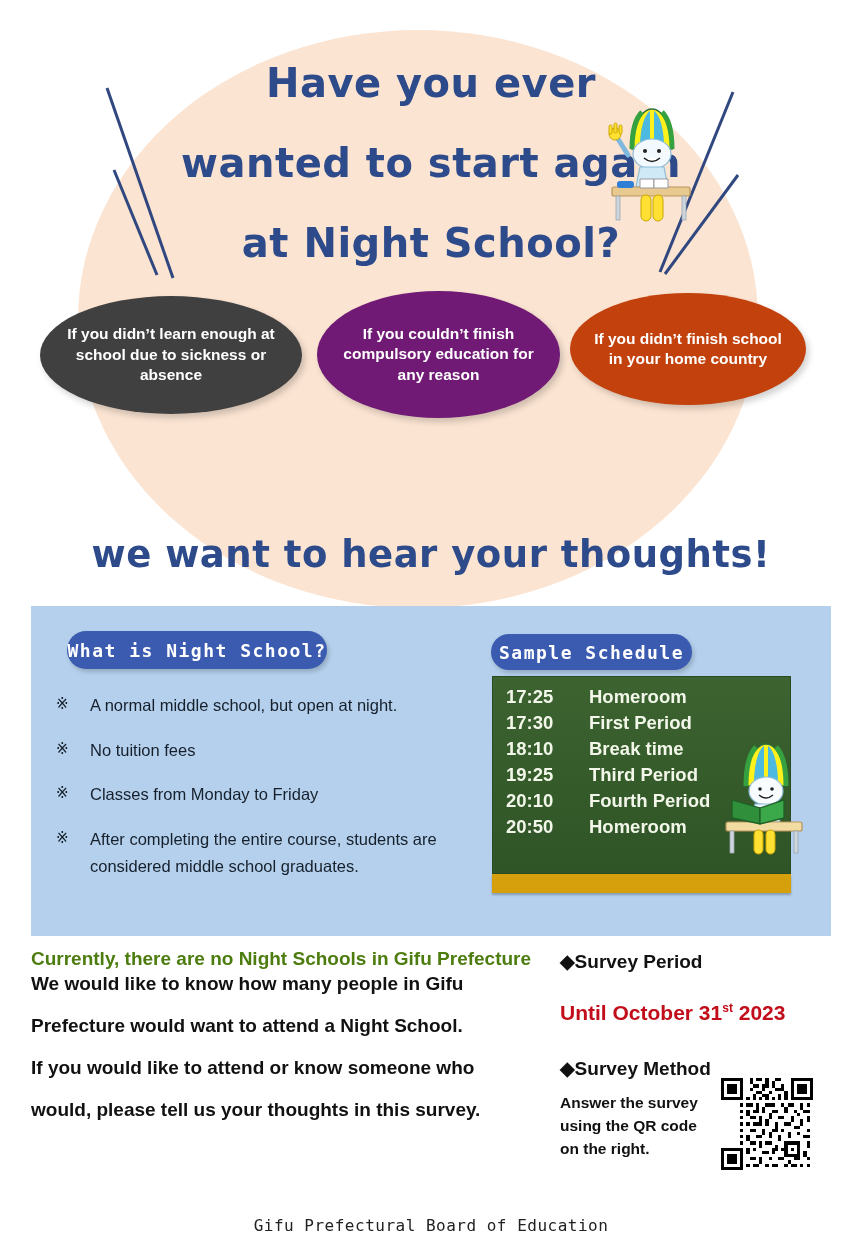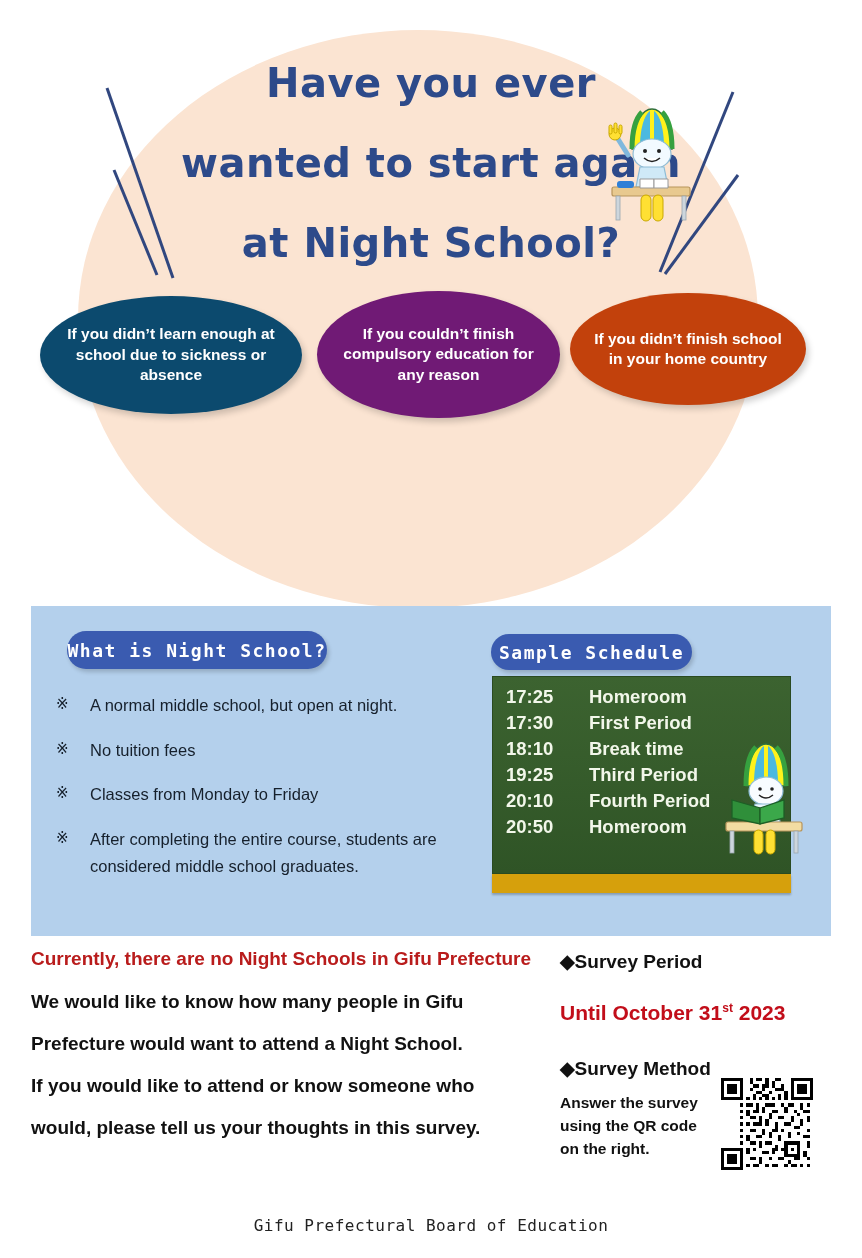--- a/index.html
+++ b/index.html
@@ -74,21 +74,21 @@
     font-weight: bold;
     font-size: 15.5px;
     line-height: 1.32;
     text-align: center;
     box-shadow: 3px 4px 6px rgba(0,0,0,0.18);
     padding: 0 18px;
     box-sizing: border-box;
   }
   .bubble-purple {
     left: 40px;  top: 296px;  width: 262px; height: 118px;
-    background: #0c4a6e;
+    background: #404040;
   }
   .bubble-pink {
     left: 317px; top: 291px;  width: 243px; height: 127px;
     background: #701a75;
   }
   .bubble-blue {
     left: 570px; top: 293px;  width: 236px; height: 112px;
     background: #c2410c;
   }
 
@@ -186,24 +186,24 @@
   .sched-label { flex: 1; }
 
   
   .body-left {
     position: absolute;
     left: 31px;
     top: 948px;
     width: 520px;
   }
   .headline-red {
-    color: #b91c1c;
+    color: #4d7c0f;
     font-weight: bold;
     font-size: 19px;
-    margin-bottom: 22px;
+    margin-bottom: 4px;
     white-space: nowrap;
   }
   .body-para {
     color: #111111;
     font-weight: bold;
     font-size: 19px;
     line-height: 1.0;
   }
   .body-para div { margin-bottom: 23px; }
 
@@ -315,20 +315,21 @@
   <div class="bubble bubble-purple">
     <span>If you didn’t learn enough at school due to sickness or absence</span>
   </div>
   <div class="bubble bubble-pink">
     <span>If you couldn’t finish compulsory education for any reason</span>
   </div>
   <div class="bubble bubble-blue">
     <span>If you didn’t finish school in your home country</span>
   </div>
 
+  <div class="hero-head hero-line5">we want to hear your thoughts!</div>
 
   <div class="info-panel"></div>
 
   <div class="pill pill-what">
     <span>What is Night School?</span>
   </div>
 
   <div class="bullets">
     <div class="bullet-row">
       <span class="bullet-mark">※</span>

